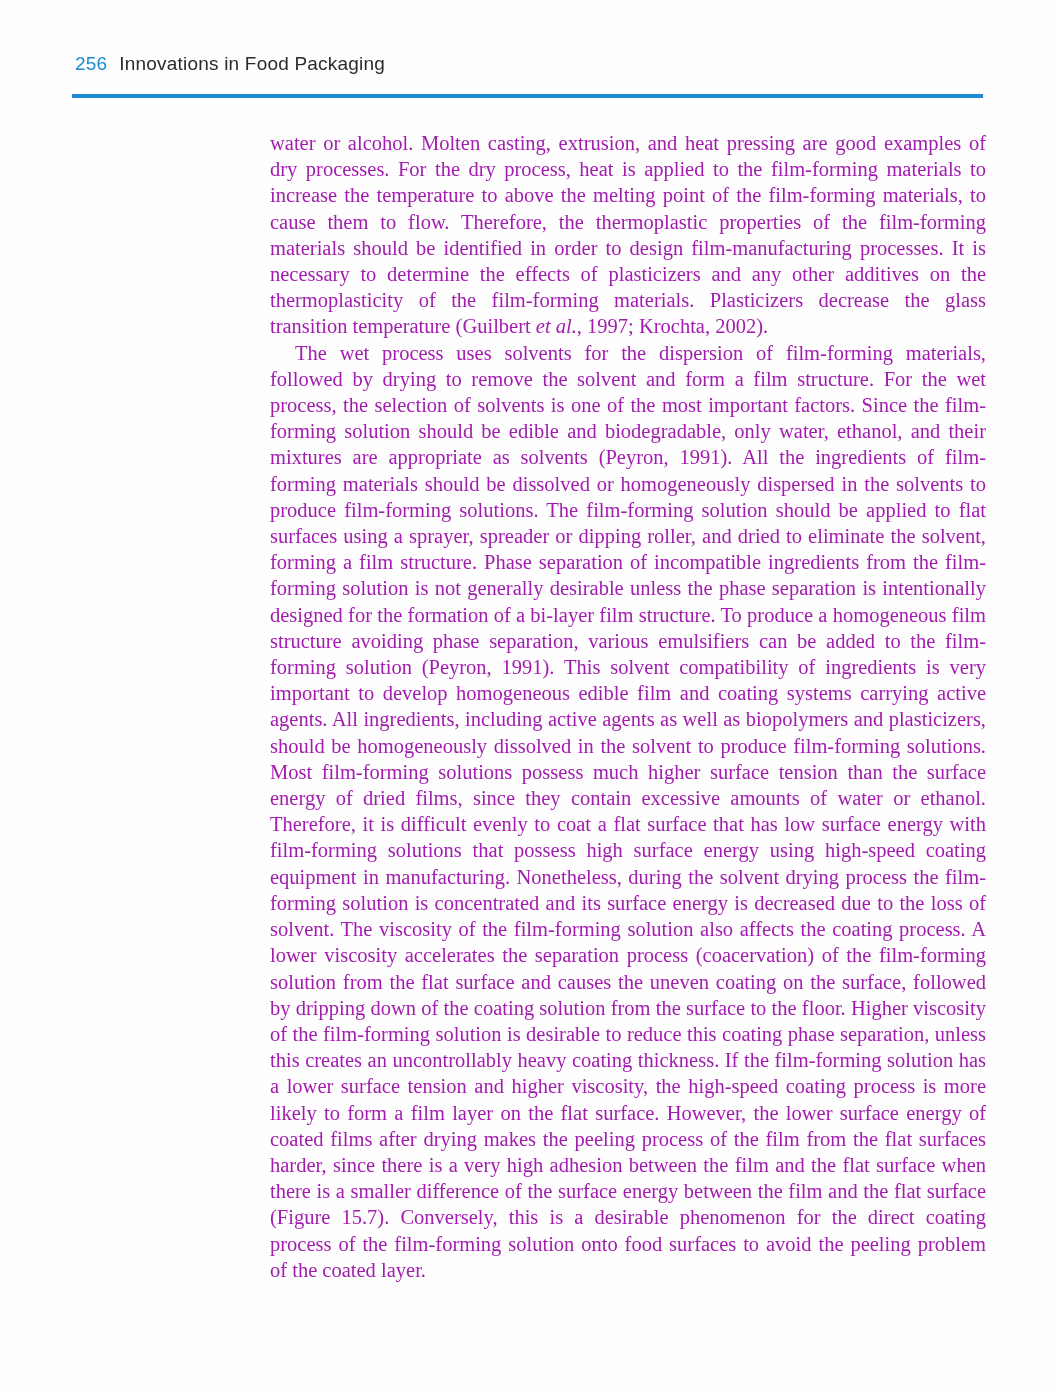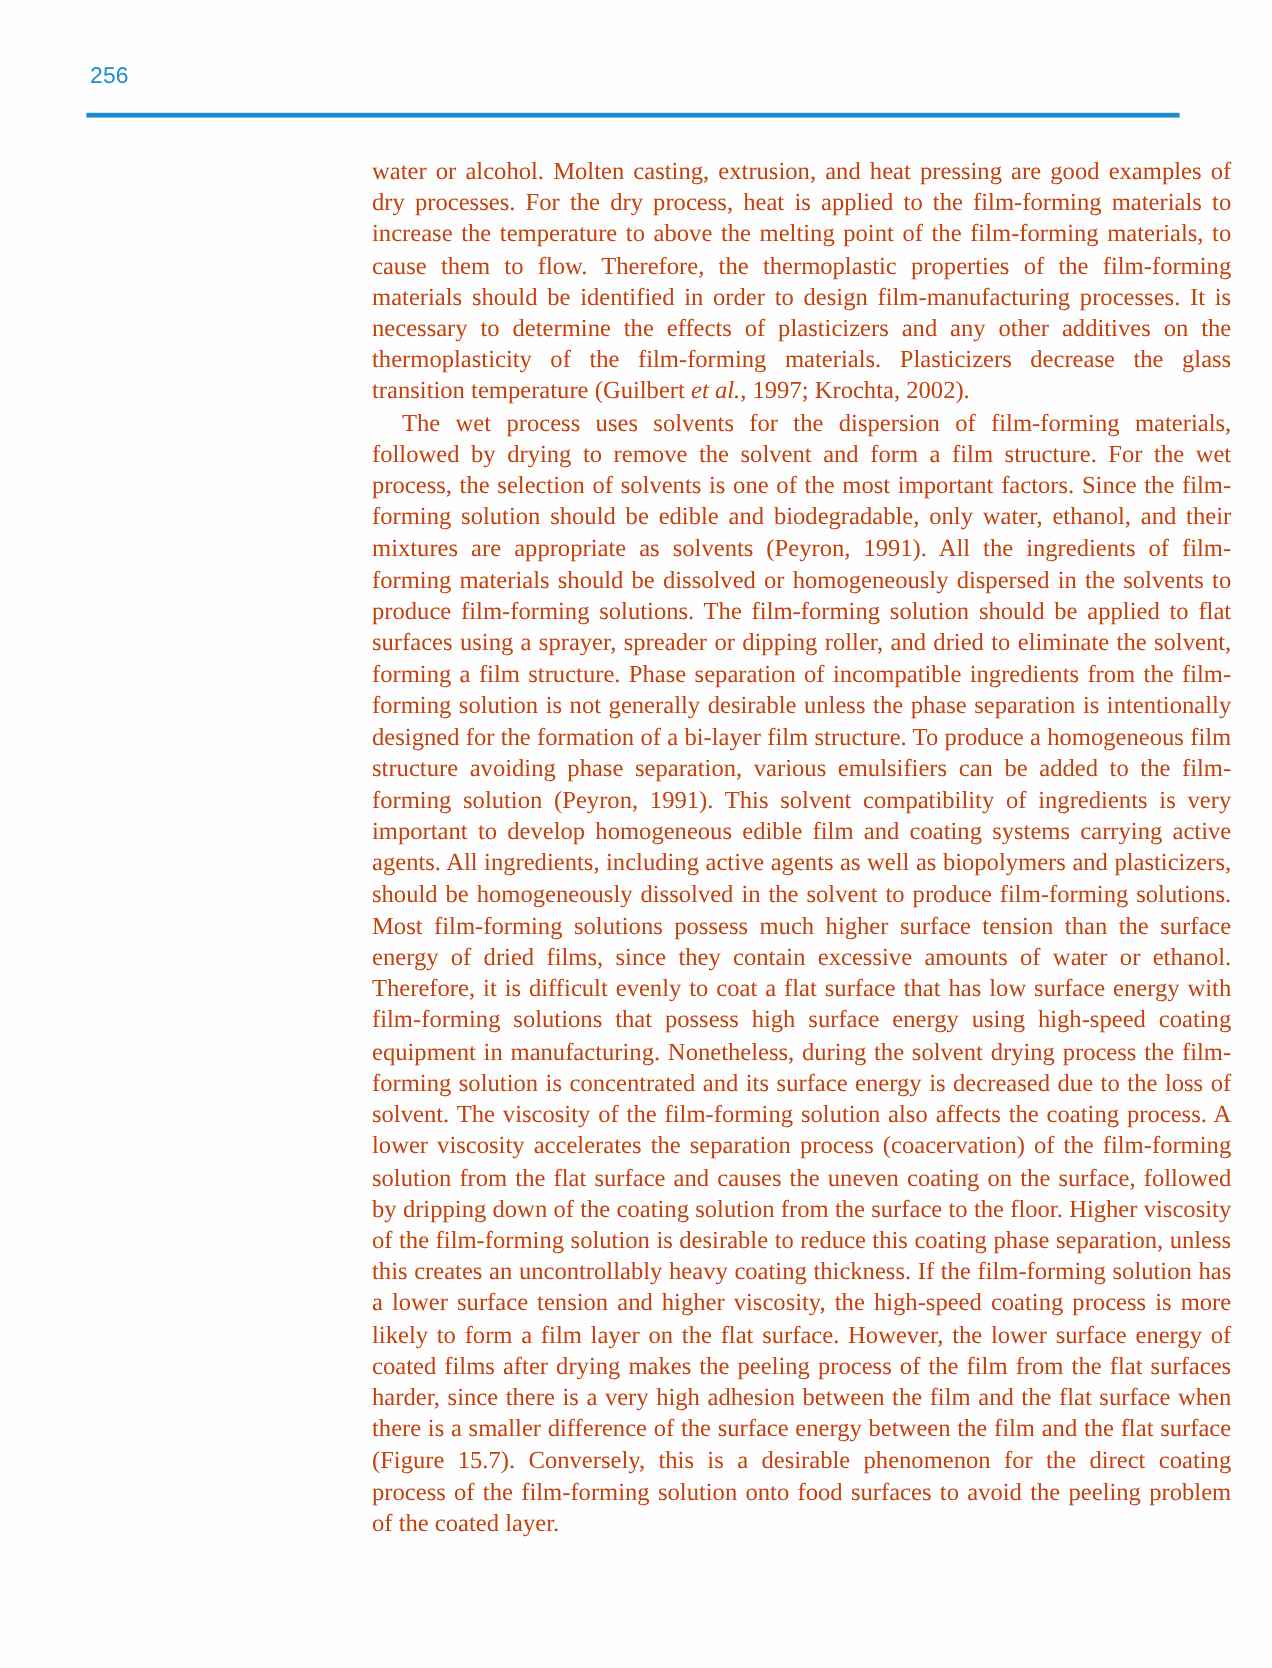--- a/index.html
+++ b/index.html
@@ -39,40 +39,40 @@
     height: 4px;
     background: #1d8bd1;
   }
   .body-text {
     position: absolute;
     top: 130px;
     left: 270px;
     width: 716px;
     font-size: 20.5px;
     line-height: 26.2px;
-    color: #c2410c;
+    color: #a21caf;
     text-align: justify;
-    margin-left: 40px;
   }
   .body-text p {
     margin: 0;
     padding: 0;
   }
   .body-text p.indent {
     text-indent: 25px;
   }
   .body-text i {
     font-style: italic;
   }
 </style>
 </head>
 <body>
 
 <header class="running-header">
   <span class="page-number">256</span>
+  <span class="running-title">Innovations in Food Packaging</span>
 </header>
 
 <div class="header-rule"></div>
 
 <main class="body-text">
   <p><span>water or alcohol. Molten casting, extrusion, and heat pressing are good examples of dry processes. For the dry process, heat is applied to the film-forming materials to increase the temperature to above the melting point of the film-forming materials, to cause them to flow. Therefore, the thermoplastic properties of the film-forming materials should be identified in order to design film-manufacturing processes. It is necessary to determine the effects of plasticizers and any other additives on the thermoplasticity of the film-forming materials. Plasticizers decrease the glass transition temperature (Guilbert </span><i>et al.</i><span>, 1997; Krochta, 2002).</span></p>
   <p class="indent"><span>The wet process uses solvents for the dispersion of film-forming materials, followed by drying to remove the solvent and form a film structure. For the wet process, the selection of solvents is one of the most important factors. Since the film-forming solution should be edible and biodegradable, only water, ethanol, and their mixtures are appropriate as solvents (Peyron, 1991). All the ingredients of film-forming materials should be dissolved or homogeneously dispersed in the solvents to produce film-forming solutions. The film-forming solution should be applied to flat surfaces using a sprayer, spreader or dipping roller, and dried to eliminate the solvent, forming a film structure. Phase separation of incompatible ingredients from the film-forming solution is not generally desirable unless the phase separation is intentionally designed for the formation of a bi-layer film structure. To produce a homogeneous film structure avoiding phase separation, various emulsifiers can be added to the film-forming solution (Peyron, 1991). This solvent compatibility of ingredients is very important to develop homogeneous edible film and coating systems carrying active agents. All ingredients, including active agents as well as biopolymers and plasticizers, should be homogeneously dissolved in the solvent to produce film-forming solutions. Most film-forming solutions possess much higher surface tension than the surface energy of dried films, since they contain excessive amounts of water or ethanol. Therefore, it is difficult evenly to coat a flat surface that has low surface energy with film-forming solutions that possess high surface energy using high-speed coating equipment in manufacturing. Nonetheless, during the solvent drying process the film-forming solution is concentrated and its surface energy is decreased due to the loss of solvent. The viscosity of the film-forming solution also affects the coating process. A lower viscosity accelerates the separation process (coacervation) of the film-forming solution from the flat surface and causes the uneven coating on the surface, followed by dripping down of the coating solution from the surface to the floor. Higher viscosity of the film-forming solution is desirable to reduce this coating phase separation, unless this creates an uncontrollably heavy coating thickness. If the film-forming solution has a lower surface tension and higher viscosity, the high-speed coating process is more likely to form a film layer on the flat surface. However, the lower surface energy of coated films after drying makes the peeling process of the film from the flat surfaces harder, since there is a very high adhesion between the film and the flat surface when there is a smaller difference of the surface energy between the film and the flat surface (Figure 15.7). Conversely, this is a desirable phenomenon for the direct coating process of the film-forming solution onto food surfaces to avoid the peeling problem of the coated layer.</span></p>
 </main>
 
 </body></html>

